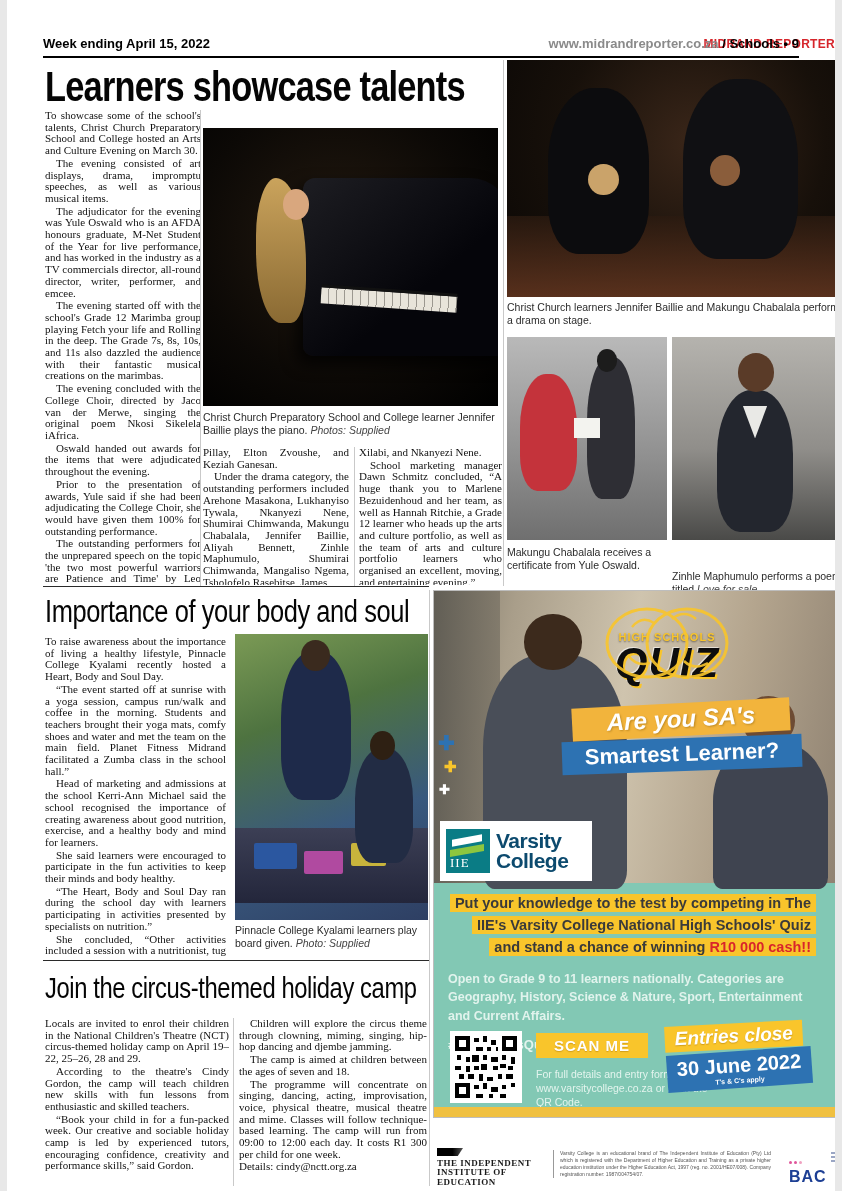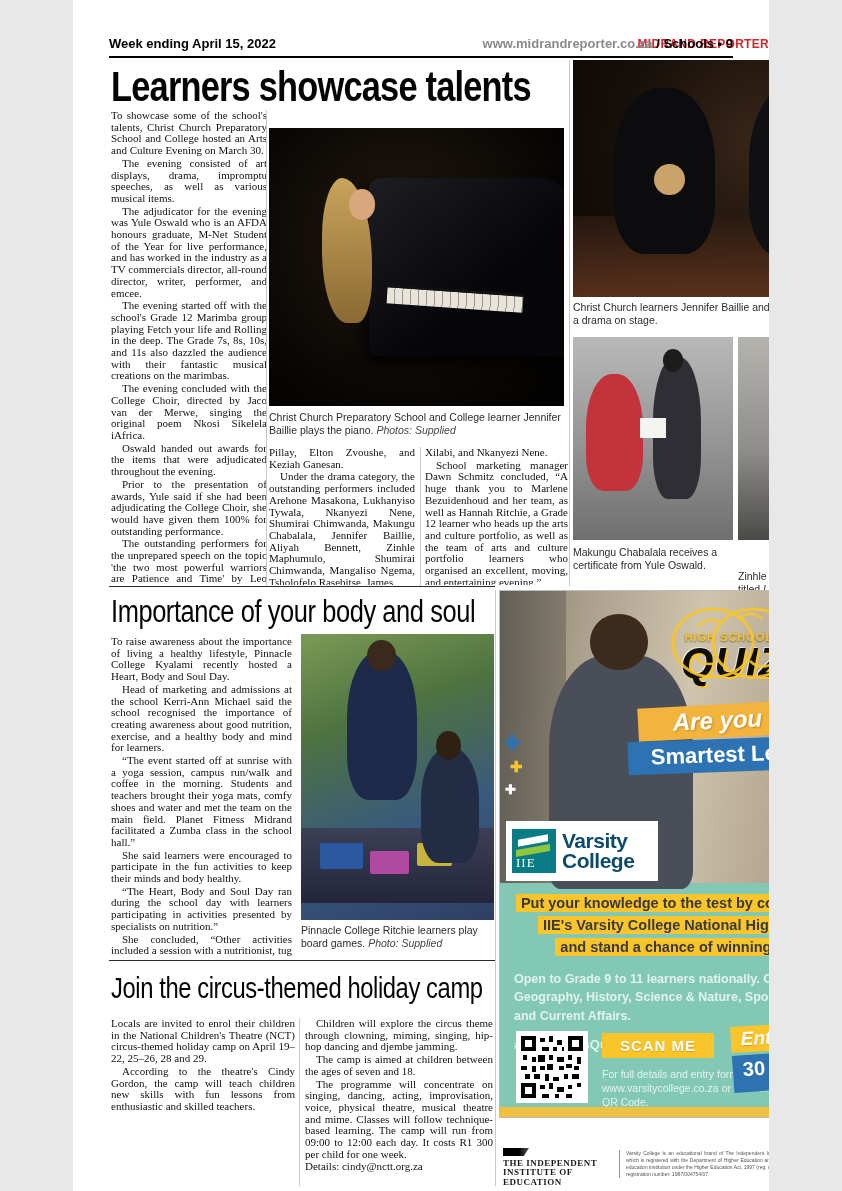--- a/index.html
+++ b/index.html
@@ -1,18 +1,18 @@
 <!DOCTYPE html>
 <html><head>
 <meta charset="utf-8">
 <style>
   * { margin:0; padding:0; box-sizing:border-box; }
   html,body { background:#e8e8e8; }
   #page {
-    position:relative; width:696px; height:1191px; margin:0 auto;
+    position:relative; width:828px; height:1191px; margin:0 auto;
     background:#ffffff; overflow:hidden;
     font-family:"Liberation Serif", serif; color:#111;
   }
   .abs { position:absolute; }
 
   
   .mh { font-family:"Liberation Sans", sans-serif; font-weight:bold; font-size:13px; }
   .mh-date { left:36px; top:36px; color:#000; }
   .mh-pub  { left:0; right:0; top:37px; text-align:right; color:#d6252b; font-size:12px; letter-spacing:.3px; }
   .mh-right{ right:36px; top:36px; text-align:right; }
@@ -165,46 +165,47 @@
   <div class="abs vrule" style="left:193px; top:110px; height:476px;"></div>
   <div class="abs vrule" style="left:347px; top:447px; height:139px;"></div>
   <div class="abs vrule" style="left:496px; top:60px; height:526px;"></div>
   <div class="abs hrule" style="left:36px; top:586px; width:386px;"></div>
 
   <div class="abs" style="left:38px; top:594px;">
     <span class="hl hl2">Importance of your body and soul</span>
   </div>
   <div class="abs col" style="left:38px; top:636px; width:181px; height:320px;">
     <p>To raise awareness about the importance of living a healthy lifestyle, Pinnacle College Kyalami recently hosted a Heart, Body and Soul Day.</p>
+    <p class="ind">“The event started off at sunrise with a yoga session, campus run/walk and coffee in the morning. Students and teachers brought their yoga mats, comfy shoes and water and met the team on the main field. Planet Fitness Midrand facilitated a Zumba class in the school hall.”</p>
     <p class="ind">Head of marketing and admissions at the school Kerri-Ann Michael said the school recognised the importance of creating awareness about good nutrition, exercise, and a healthy body and mind for learners.</p>
-    <p class="ind">“The event started off at sunrise with a yoga session, campus run/walk and coffee in the morning. Students and teachers brought their yoga mats, comfy shoes and water and met the team on the main field. Planet Fitness Midrand facilitated a Zumba class in the school hall.”</p>
     <p class="ind">She said learners were encouraged to participate in the fun activities to keep their minds and body healthy.</p>
     <p class="ind">“The Heart, Body and Soul Day ran during the school day with learners participating in activities presented by specialists on nutrition.”</p>
     <p class="ind">She concluded, “Other activities included a session with a nutritionist, tug of war, soccer and netball matches, board games, boot camp with Planet Fitness, dance classes, dodgeball and a women empowerment seminar.”</p>
   </div>
   <div class="ph ph-board" style="left:228px; top:634px; width:193px; height:286px;">
     <div class="board-table"></div>
     <div class="board-box" style="left:10%; bottom:18%; width:22%; height:9%; background:#2b57a0;"></div>
     <div class="board-box" style="left:36%; bottom:16%; width:20%; height:8%; background:#b04aa0;"></div>
     <div class="board-box" style="left:60%; bottom:19%; width:18%; height:8%; background:#c8b43c;"></div>
     <div class="fig" style="left:24%; top:6%; width:36%; height:52%; background:#1e2a4a;"></div>
     <div class="head" style="left:34%; top:2%; width:15%; height:11%; background:#3a2a1e;"></div>
     <div class="fig" style="left:62%; top:40%; width:30%; height:40%; background:#222c44;"></div>
     <div class="head" style="left:70%; top:34%; width:13%; height:10%; background:#2e2013;"></div>
   </div>
-  <div class="abs cap" style="left:228px; top:924px; width:190px;"><span>Pinnacle College Ritchie learners play board games. </span><span class="cr">Photo: Supplied</span></div>
+  <div class="abs cap" style="left:228px; top:924px; width:190px;"><span>Pinnacle College Kyalami learners play board given. </span><span class="cr">Photo: Supplied</span></div>
 
   <div class="abs hrule" style="left:36px; top:960px; width:386px;"></div>
 
   <div class="abs" style="left:38px; top:972px;">
     <span class="hl hl3">Join the circus-themed holiday camp</span>
   </div>
   <div class="abs col" style="left:38px; top:1018px; width:184px; height:168px;">
     <p>Locals are invited to enrol their children in the National Children's Theatre (NCT) circus-themed holiday camp on April 19–22, 25–26, 28 and 29.</p>
     <p class="ind">According to the theatre's Cindy Gordon, the camp will teach children new skills with fun lessons from enthusiastic and skilled teachers.</p>
+    <p class="ind">“Book your child in for a fun-packed week. Our creative and sociable holiday camp is led by experienced tutors, encouraging confidence, creativity and performance skills,” said Gordon.</p>
   </div>
   <div class="abs col" style="left:232px; top:1018px; width:188px; height:168px;">
     <p class="ind">Children will explore the circus theme through clowning, miming, singing, hip-hop dancing and djembe jamming.</p>
     <p class="ind">The camp is aimed at children between the ages of seven and 18.</p>
     <p class="ind">The programme will concentrate on singing, dancing, acting, improvisation, voice, physical theatre, musical theatre and mime. Classes will follow technique-based learning. The camp will run from 09:00 to 12:00 each day. It costs R1 300 per child for one week.</p>
     <p>Details: cindy@nctt.org.za</p>
   </div>
   <div class="abs vrule" style="left:226px; top:1018px; height:168px;"></div>
   <div class="abs vrule" style="left:422px; top:590px; height:596px;"></div>
 

